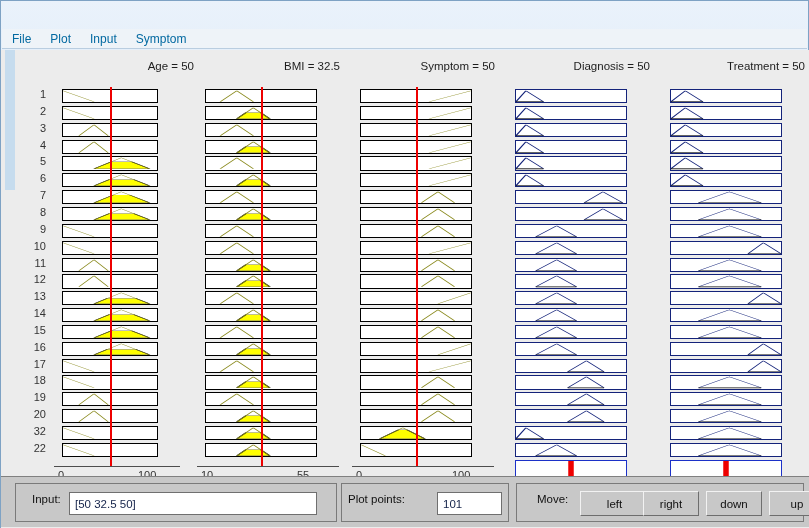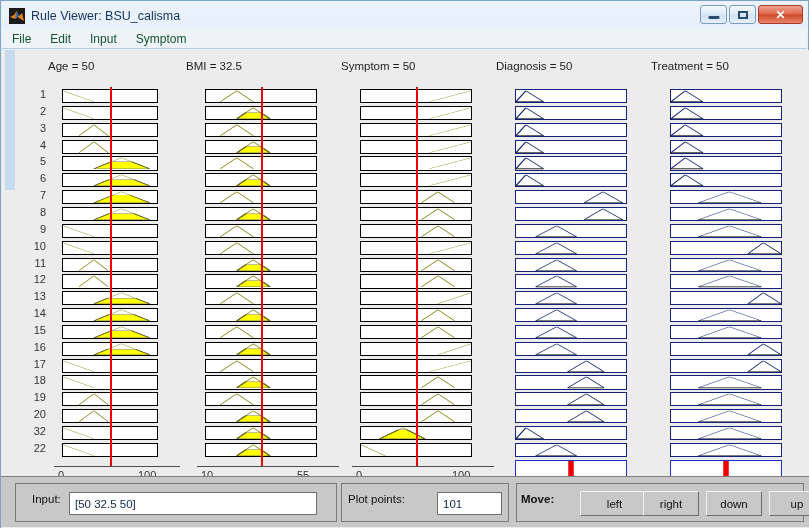--- a/index.html
+++ b/index.html
@@ -52,42 +52,42 @@
     width:10px;height:8px;border:2px solid #2a4a6e;box-sizing:border-box;
   }
 
   
   .menubar{
     position:absolute;left:1px;top:28px;right:1px;height:20px;
     background:#eef3f8;border-bottom:1px solid #b9cde0;
     display:flex;align-items:center;padding-left:8px;box-sizing:border-box;
   }
   .menu-item{
-    font-size:12px;color:#14532d;margin-right:15px;padding:1px 2px;cursor:default;
+    font-size:12px;color:#0369a1;margin-right:15px;padding:1px 2px;cursor:default;
   }
 
   
   .client{
     position:absolute;left:14px;top:49px;width:795px;height:479px;
     background:#ececec;
   }
   .leftstrip{
     position:absolute;left:0;top:49px;width:14px;height:479px;
     background:#ececec;
   }
   .leftstrip .bluebit{
     position:absolute;left:4px;top:0;width:10px;height:140px;
     background:#c6dcee;
   }
 
   
   .plotarea{position:absolute;left:0;top:0;width:795px;height:420px;}
   .col{position:absolute;top:0;}
   .col-title{
-    position:absolute;top:10px;left:0;width:100%;text-align:left;
+    position:absolute;top:10px;left:16px;width:100%;text-align:right;
     font-size:11.5px;color:#1d1d1d;white-space:nowrap;
   }
   .cell{
     position:absolute;
     box-sizing:border-box;
     background:#ffffff;
   }
   .cell.inp{border:1.3px solid #000000;}
   .cell.outp{border:1.3px solid #14237a;}
   .cell.agg{border:1.5px solid #1c31c8;}
@@ -131,45 +131,24 @@
     box-sizing:border-box;font-size:11.5px;color:#111111;
     display:flex;align-items:center;justify-content:center;cursor:default;
   }
 </style>
 </head>
 <body>
 
 <div id="app">
   <div class="winframe">
 
-    <div class="titlebar">
-      <div class="tb-icon">
-        <svg viewBox="0 0 16 16" width="16" height="16">
-          <rect x="0" y="0" width="16" height="16" fill="#1b1b1b"></rect>
-          <path d="M1 9 L5 7 L7.5 3 L10 8 L13 5 L15 13 L8.5 9 L6 11 Z" fill="#e8821a"></path>
-          <path d="M7.5 3 L10 8 L8.5 9 L6 11 Z" fill="#2f6fb5"></path>
-        </svg>
-      </div>
-      <div class="tb-title">Rule Viewer: BSU_calisma</div>
-      <div class="winbtns">
-        <div class="wbtn">
-          <span class="min-bar"></span>
-        </div>
-        <div class="wbtn">
-          <span class="max-sq"></span>
-        </div>
-        <div class="wbtn close">
-          <span class="glyph">✕</span>
-        </div>
-      </div>
-    </div>
 
     <div class="menubar">
       <div class="menu-item">File</div>
-      <div class="menu-item">Edit</div>
+      <div class="menu-item">Plot</div>
       <div class="menu-item">Input</div>
       <div class="menu-item">Symptom</div>
     </div>
 
     <div class="leftstrip">
       <div class="bluebit"></div>
     </div>
 
     <div class="client">
       <div class="plotarea" id="plotarea">
@@ -856,21 +835,21 @@
         <span class="panel-label" style="left:16px;top:9px;">Input:</span>
         <div class="textbox" style="left:53px;top:8px;width:248px;height:23px;">[50 32.5 50]</div>
       </div>
 
       <div class="panel" style="left:340px;width:168px;">
         <span class="panel-label" style="left:6px;top:9px;">Plot points:</span>
         <div class="textbox" style="left:95px;top:8px;width:65px;height:23px;">101</div>
       </div>
 
       <div class="panel" style="left:515px;width:288px;">
-        <span class="panel-label" style="left:4px;top:9px;font-weight:bold;">Move:</span>
+        <span class="panel-label" style="left:20px;top:9px;">Move:</span>
         <div class="btn" style="left:63px;top:7px;width:69px;height:25px;">left</div>
         <div class="btn" style="left:126px;top:7px;width:56px;height:25px;">right</div>
         <div class="btn" style="left:189px;top:7px;width:56px;height:25px;">down</div>
         <div class="btn" style="left:252px;top:7px;width:56px;height:25px;">up</div>
       </div>
     </div>
 
   </div>
 </div>
 

